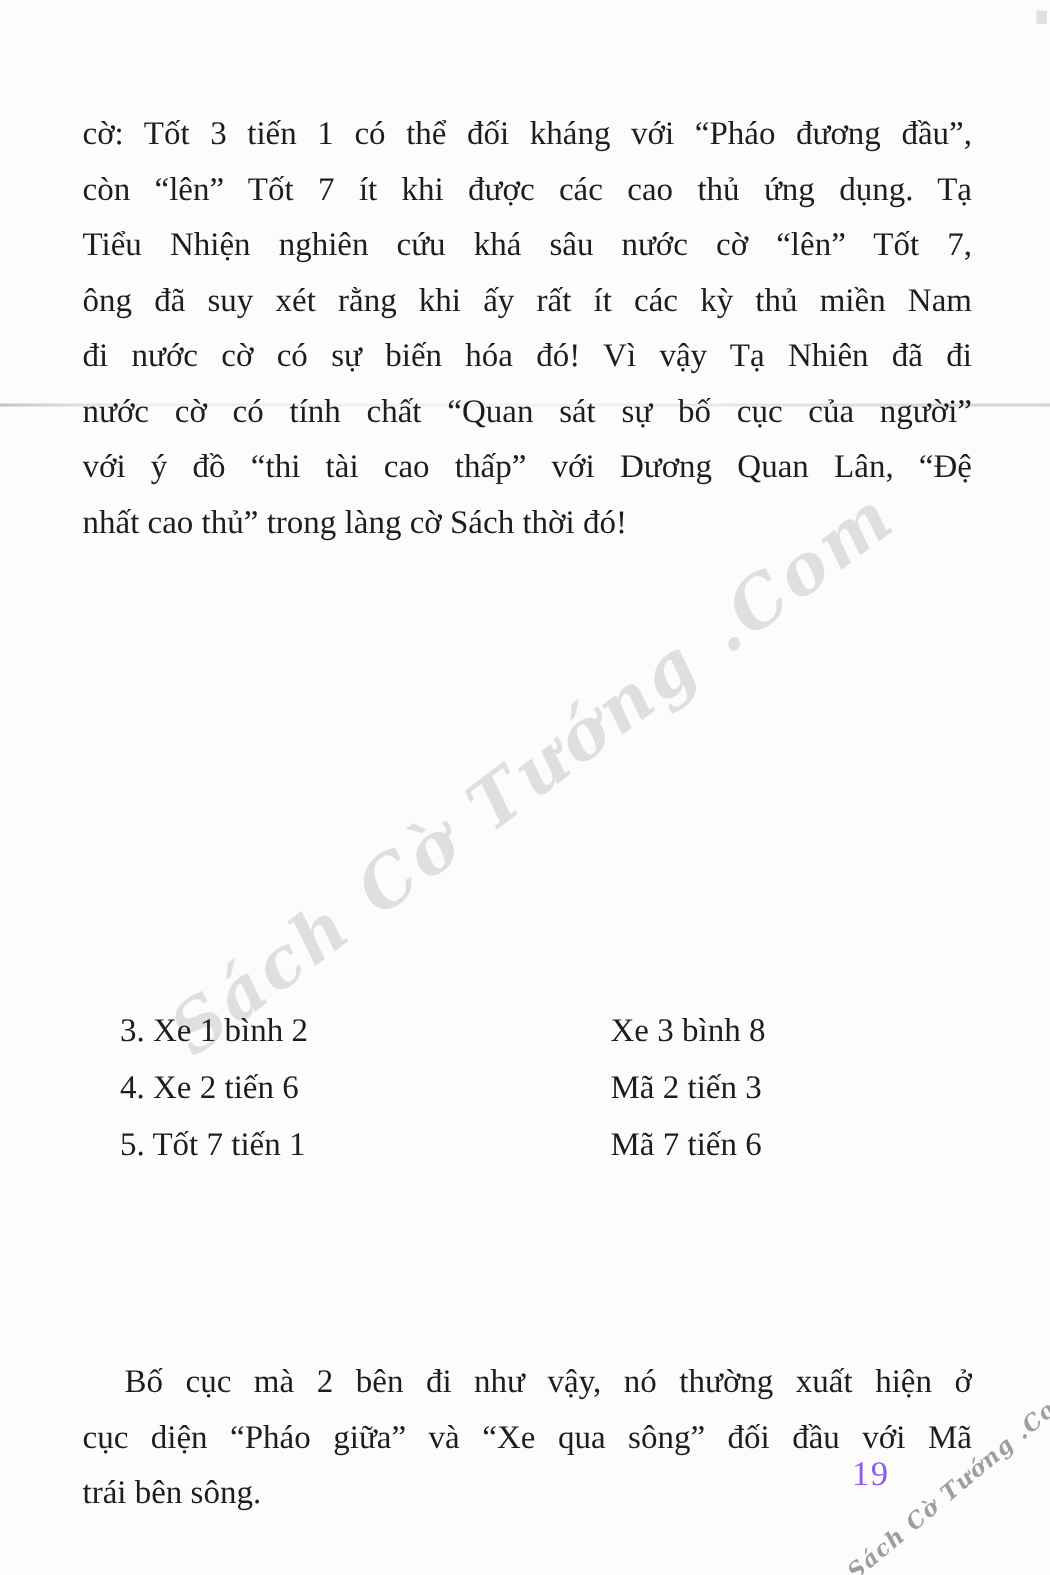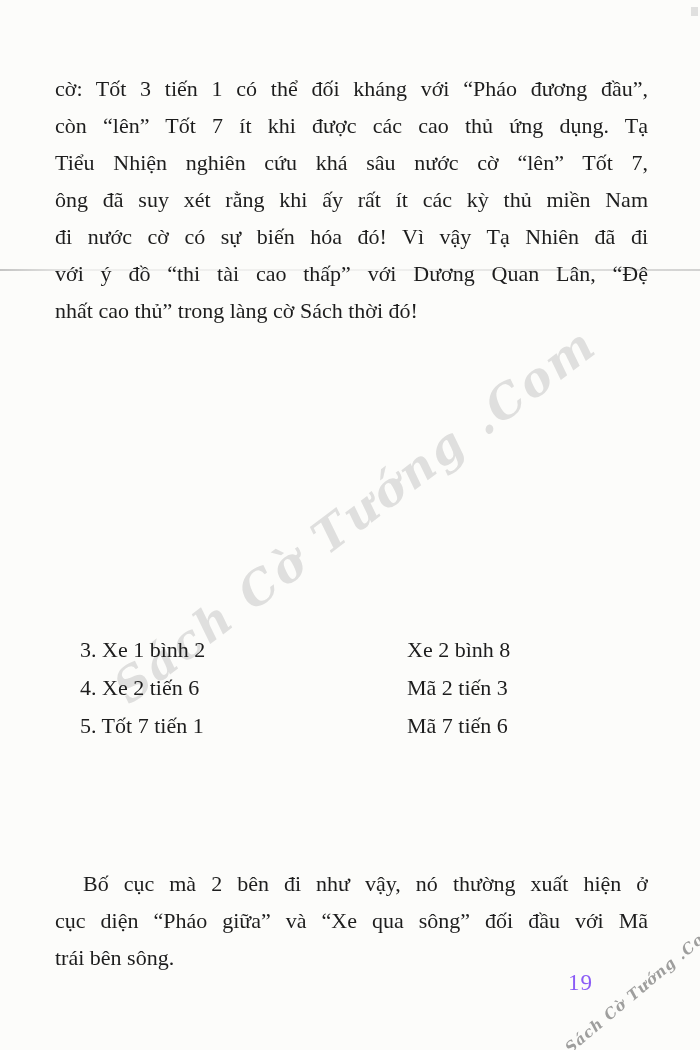--- a/index.html
+++ b/index.html
@@ -75,28 +75,29 @@
   <div class="corner-speck"></div>
 
   <div class="wm wm-center">Sách Cờ Tướng .Com</div>
 
   <div class="sect txt" style="top:70px">
     <div class="ln j">cờ: Tốt 3 tiến 1 có thể đối kháng với “Pháo đương đầu”,</div>
     <div class="ln j">còn “lên” Tốt 7 ít khi được các cao thủ ứng dụng. Tạ</div>
     <div class="ln j">Tiểu Nhiện nghiên cứu khá sâu nước cờ “lên” Tốt 7,</div>
     <div class="ln j">ông đã suy xét rằng khi ấy rất ít các kỳ thủ miền Nam</div>
     <div class="ln j">đi nước cờ có sự biến hóa đó! Vì vậy Tạ Nhiên đã đi</div>
+    <div class="ln j">nước cờ có tính chất “Quan sát sự bố cục của người”</div>
     <div class="ln j">với ý đồ “thi tài cao thấp” với Dương Quan Lân, “Đệ</div>
     <div class="ln">nhất cao thủ” trong làng cờ Sách thời đó!</div>
   </div>
 
   <div class="sect txt" style="top:372px">
     <div class="move-row">
       <span class="m-left">3. Xe 1 bình 2</span>
-      <span class="m-right">Xe 2 bình 8</span>
+      <span class="m-right">Xe 3 bình 8</span>
     </div>
     <div class="move-row">
       <span class="m-left">4. Xe 2 tiến 6</span>
       <span class="m-right">Mã 2 tiến 3</span>
     </div>
     <div class="move-row">
       <span class="m-left">5. Tốt 7 tiến 1</span>
       <span class="m-right">Mã 7 tiến 6</span>
     </div>
   </div>

